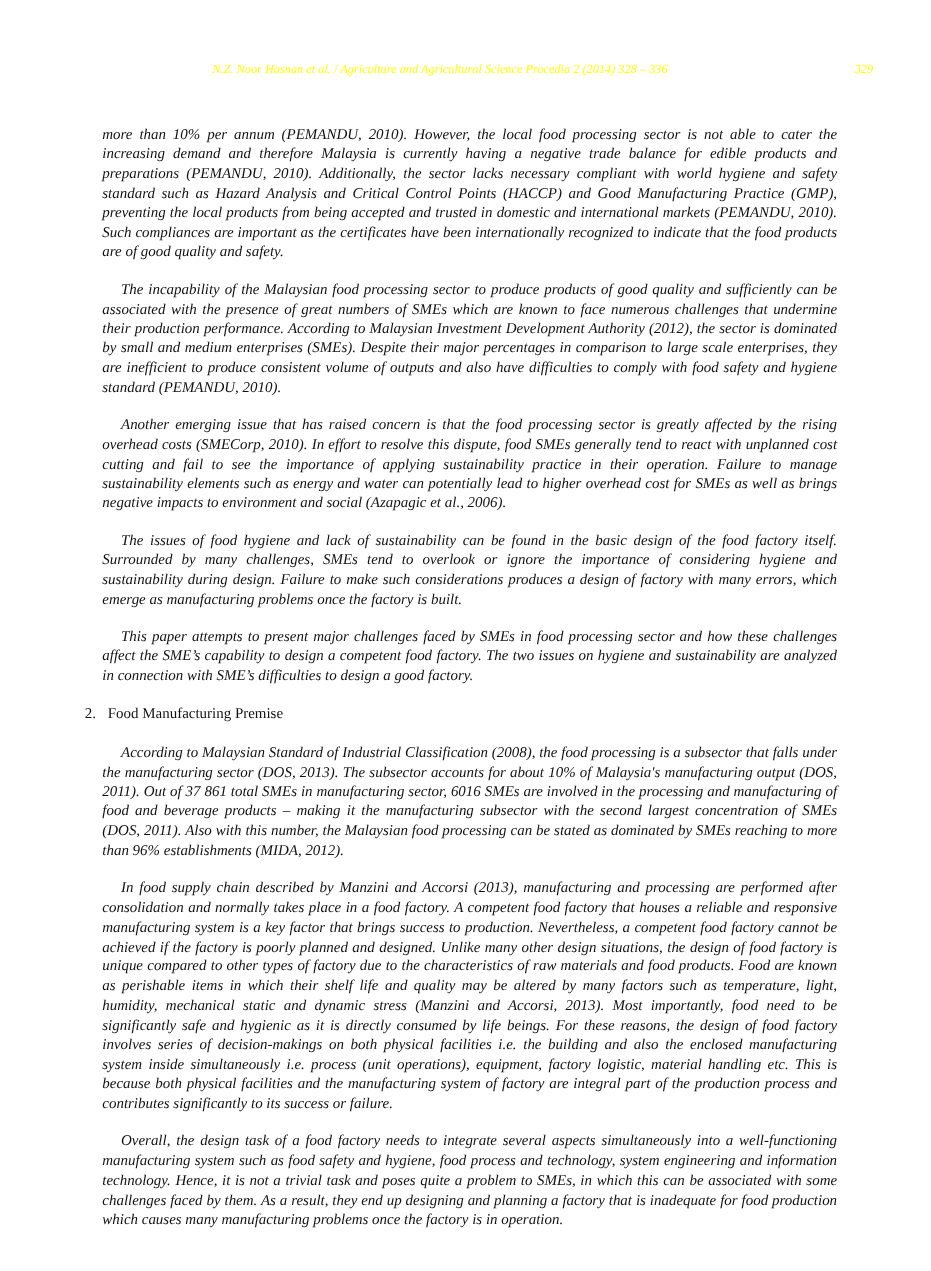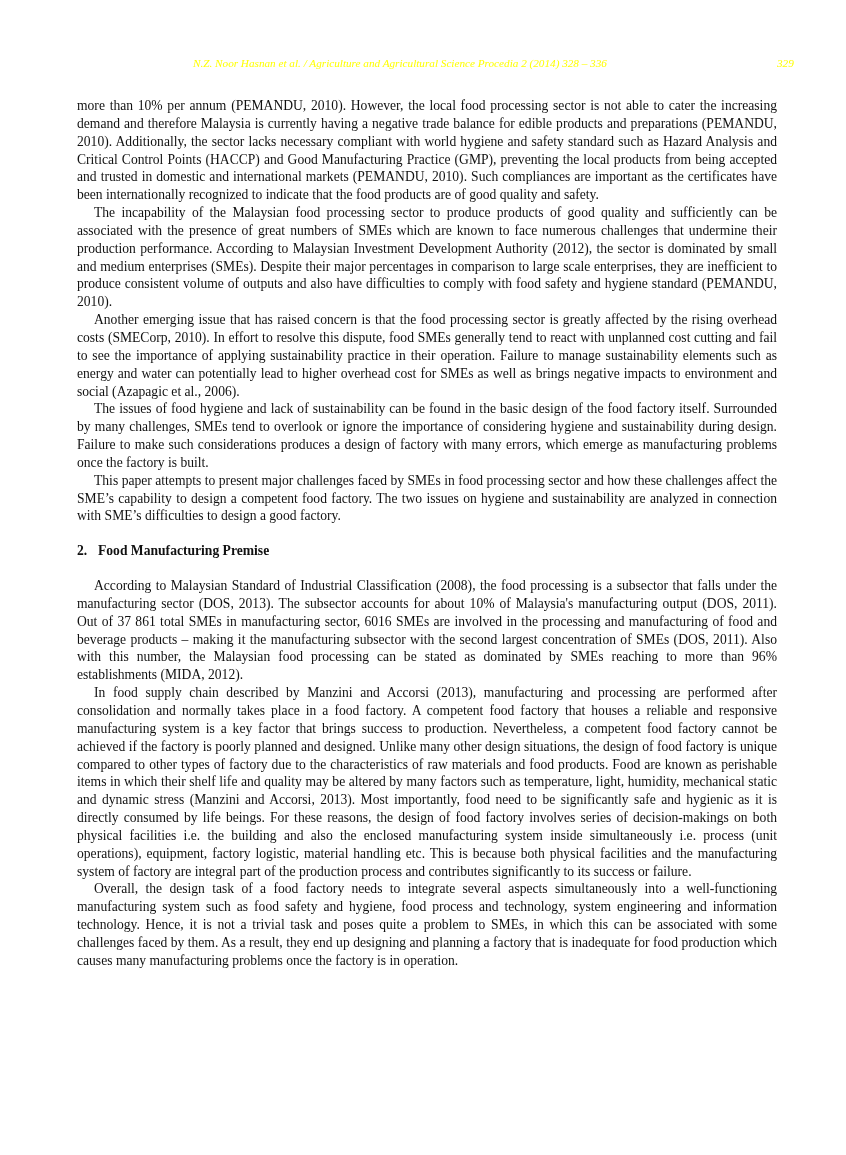--- a/index.html
+++ b/index.html
@@ -4,23 +4,23 @@
 <style>
   html, body { margin: 0; padding: 0; background: #ffffff; }
   body { width: 846px; height: 1155px; position: relative; overflow: hidden;
          font-family: "Liberation Serif", "DejaVu Serif", serif; color: #111; }
   .running-header { position: absolute; top: 57px; left: 0; width: 714px; height: 18px;
          font-style: italic; font-size: 11.2px; color: #ffff00; }
   .running-header .citation { position: absolute; left: 193px; top: 0; }
   .running-header .pageno { position: absolute; left: 777px; top: 0; text-align: center; }
   .body { position: absolute; top: 97px; left: 77px; width: 700px;
           font-size: 13.6px; line-height: 17.85px; }
-  .body p { margin: 0; text-align: justify; text-indent: 17px; }
+  .body p { margin: 16px; text-align: justify; text-indent: 17px; font-style: italic; }
   .body p.noindent { text-indent: 0; }
-  .section-heading { margin: 17px 0 17px 0; font-weight: bold; font-size: 13.6px; line-height: 17.85px; }
+  .section-heading { margin: 17px 0 17px 0; font-weight: normal; font-size: 13.6px; line-height: 17.85px; }
   .section-heading .num { display: inline-block; width: 21px; }
 </style>
 </head>
 <body>
 
 <div class="running-header" style="color: rgb(255, 255, 0);">
   <span class="citation">N.Z. Noor Hasnan et al. / Agriculture and Agricultural Science Procedia 2 (2014) 328 – 336</span>
   <span class="pageno">329</span>
 </div>
 

